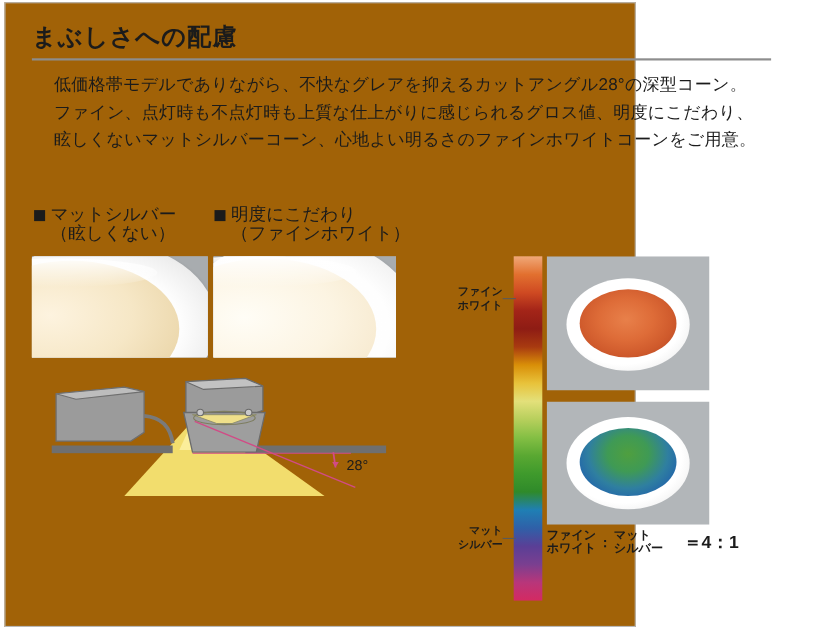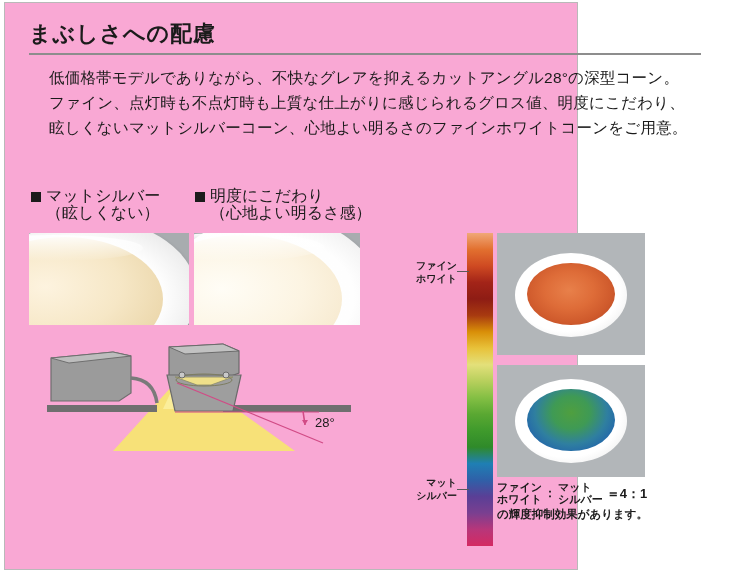--- a/index.html
+++ b/index.html
@@ -1,20 +1,20 @@
 <!DOCTYPE html>
 <html><head>
 <meta charset="utf-8">
 <style>
   html,body{margin:0;padding:0;background:#ffffff;}
   body{width:741px;height:573px;overflow:hidden;
        font-family:"Liberation Sans","DejaVu Sans",sans-serif;color:#1a1a1a;}
 
   .page{position:absolute;left:4px;top:2px;width:574px;height:568px;
-        border:1px solid #b9b9b9;background:#f9a8d4;box-sizing:border-box;}
+        border:1px solid #b9b9b9;background:#a16207;box-sizing:border-box;}
 
   
   .page-title{position:absolute;left:24px;top:16px;font-size:22px;font-weight:700;
               letter-spacing:1px;color:#1b1b1b;white-space:nowrap;}
   .title-rule{position:absolute;left:24px;top:50px;width:672px;height:2px;background:#8d8d8d;}
 
   
   .body-copy{position:absolute;left:8px;top:62px;width:690px;margin-left:36px;}
   .body-copy .ln{font-size:15.5px;line-height:25px;letter-spacing:.2px;
                  color:#1b1b1b;white-space:nowrap;font-weight:500;}
@@ -77,21 +77,21 @@
   #fc-bot .fc-ringout{left:18px;top:14px;width:112px;height:84px;}
   #fc-bot .fc-core{left:30px;top:24px;width:88px;height:62px;
     background:radial-gradient(ellipse at 50% 38%,#4f9f3f 0%,#3f9a55 30%,#2f7fa0 58%,#2264ab 80%,#1d56a0 100%);}
 
   
   #ratio{position:absolute;left:492px;top:478px;width:230px;
          font-size:11px;color:#1b1b1b;line-height:13px;font-weight:600;}
   .ratio-row{display:flex;align-items:center;}
   .stack{display:inline-block;line-height:12px;}
   .colon{margin:0 2px;font-size:12px;}
-  .eq{margin-left:4px;font-size:13px;white-space:nowrap;}
+  .eq{margin-left:19px;font-size:16px;white-space:nowrap;}
   #ratio-tail{margin-top:3px;font-size:11.5px;}
 </style>
 </head>
 <body>
 
 <div class="page">
 
   <div class="page-title">まぶしさへの配慮</div>
   <div class="title-rule"></div>
 
@@ -101,21 +101,21 @@
     <div class="ln">眩しくないマットシルバーコーン、心地よい明るさのファインホワイトコーンをご用意。</div>
   </div>
 
   <div class="cap" id="cap-matt">
     <span><span class="sq"></span><span>マットシルバー</span></span>
     <span class="l2">（眩しくない）</span>
   </div>
 
   <div class="cap" id="cap-fine">
     <span><span class="sq"></span><span>明度にこだわり</span></span>
-    <span class="l2">（心地よい明るさ感）</span>
+    <span class="l2">（ファインホワイト）</span>
   </div>
 
   <div class="photo" id="photo-matt">
     <div class="ph-bg"></div>
     <div class="ph-ring ring-o"></div>
     <div class="ph-ring ring-i"></div>
     <div class="ph-ring hl"></div>
   </div>
 
   <div class="photo" id="photo-fine">
@@ -187,16 +187,15 @@
         <div>ファイン</div>
         <div>ホワイト</div>
       </span>
       <span class="colon">：</span>
       <span class="stack">
         <div>マット</div>
         <div>シルバー</div>
       </span>
       <span class="eq">＝4：1</span>
     </div>
-    <div id="ratio-tail">の輝度抑制効果があります。</div>
   </div>
 
 </div>
 
 </body></html>

